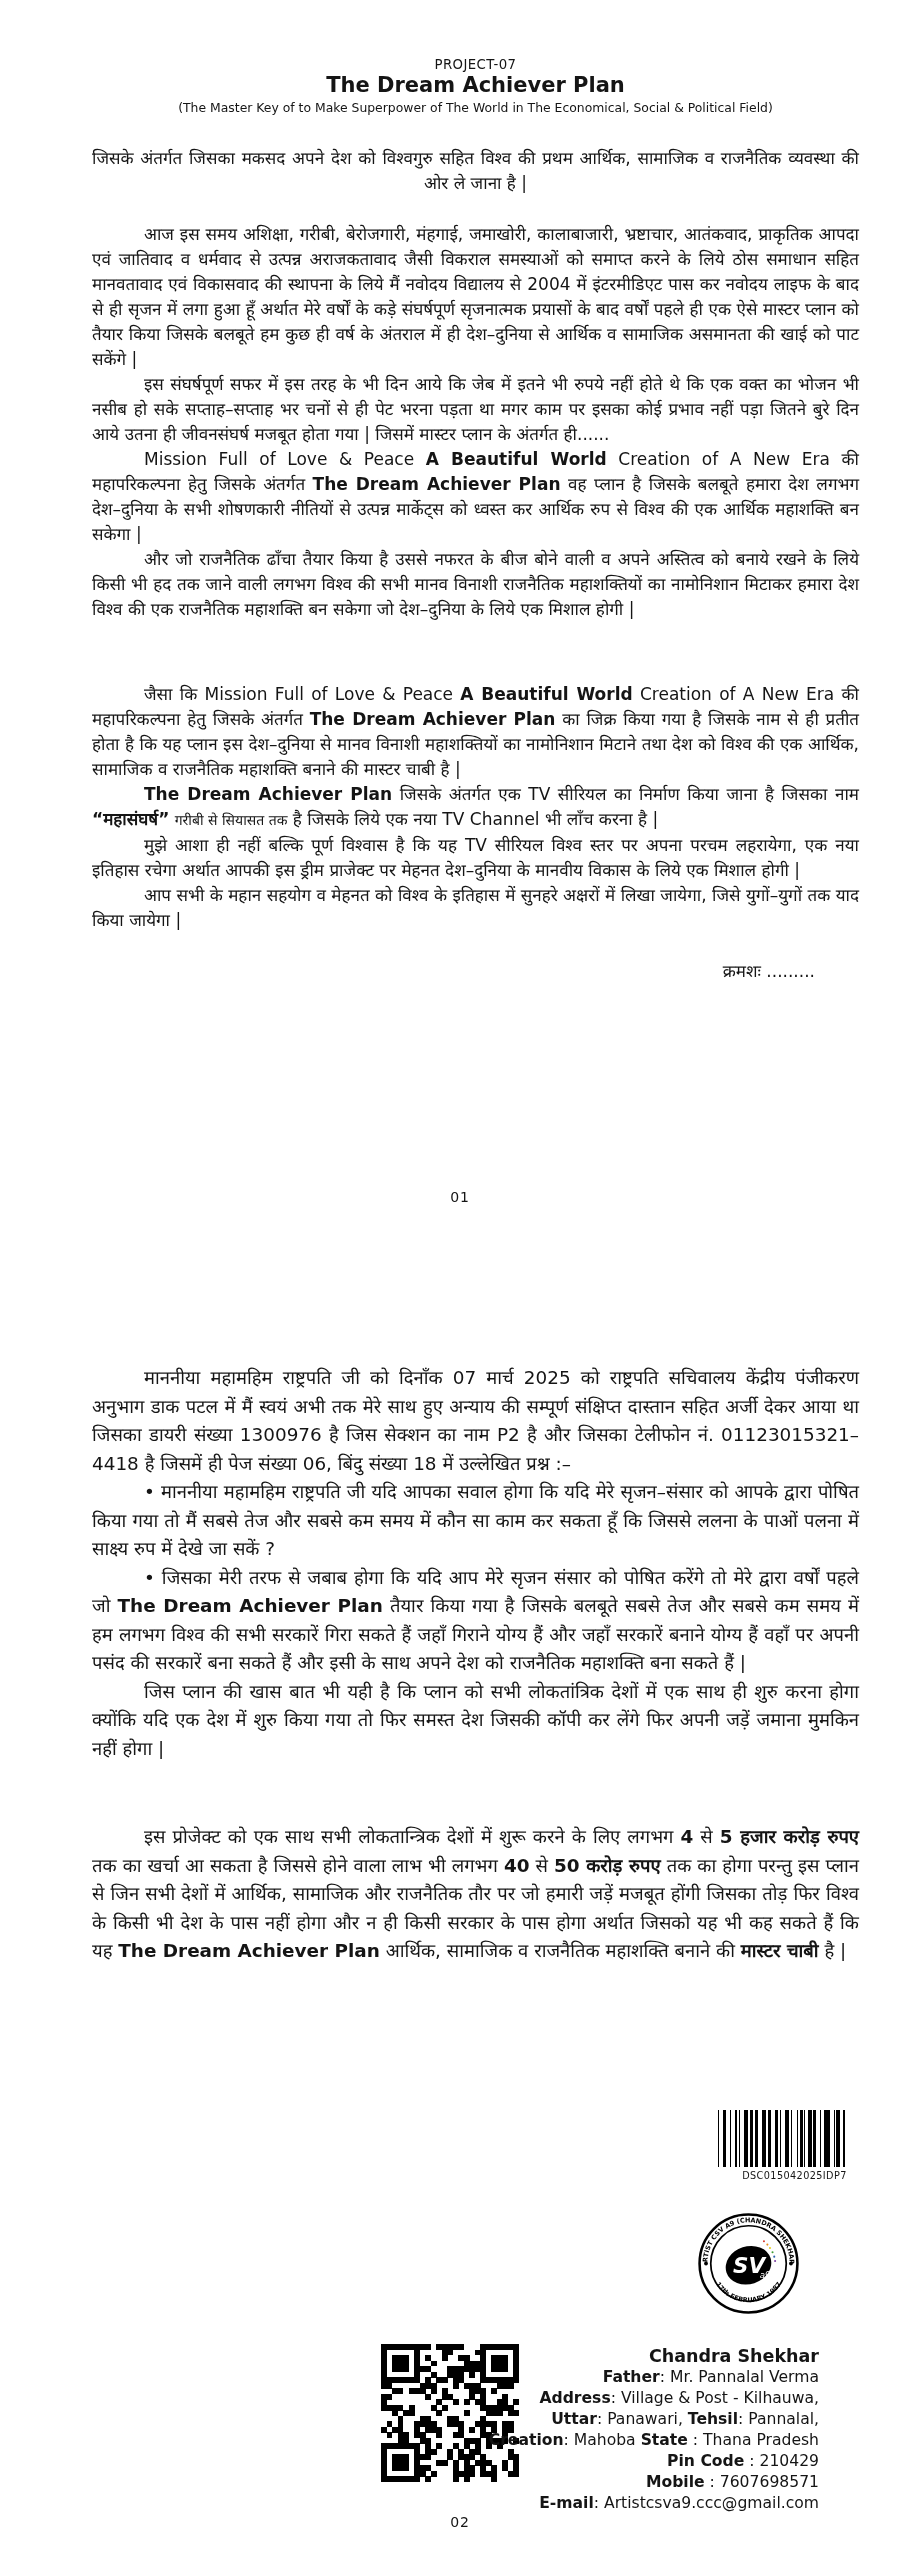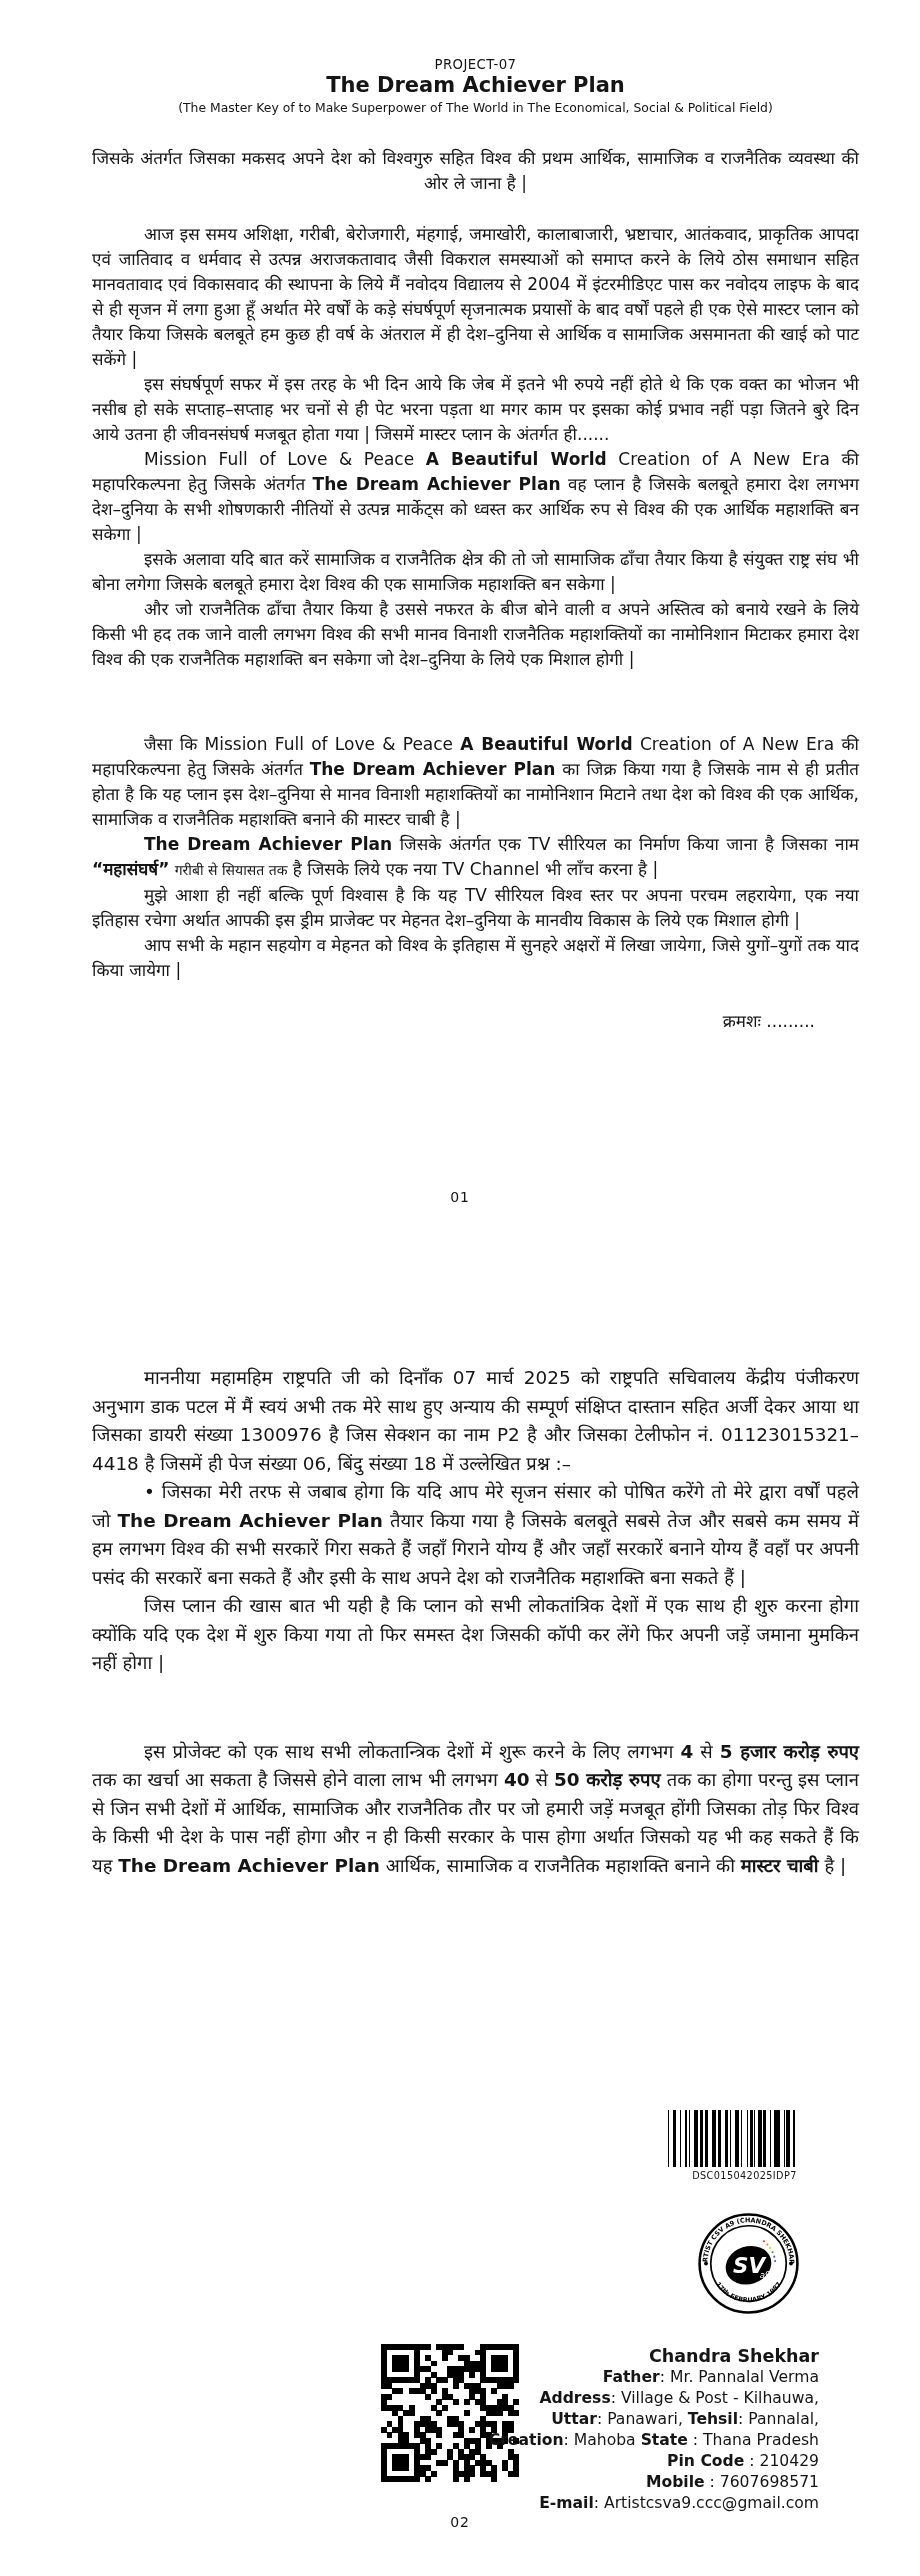--- a/index.html
+++ b/index.html
@@ -17,21 +17,21 @@
   .para.indent{text-indent:52px}
   .para.center-last{text-align:justify;text-align-last:center}
   .para.right{text-align:right;text-align-last:right;padding-right:44px}
   .para.g1{margin-top:26px}
   .para.g2{margin-top:60px}
   .b{font-weight:bold}
   .sm{font-size:14px}
   .pageno{font-size:14px;letter-spacing:0.9px;text-align:center}
   .pageno1{position:absolute;top:1189px;left:0;width:100%}
   .pageno2{position:absolute;top:2514px;left:0;width:100%}
-  .barcode{position:absolute;left:668px;top:2110px;width:153px}
+  .barcode{position:absolute;left:718px;top:2110px;width:153px}
   .barcode-bars{position:relative;width:127px;height:57px;overflow:hidden}
   .barcode-bars div{position:absolute;top:0;height:57px;background:#000}
   .barcode-caption{font-size:9.7px;text-align:center;margin-top:2.8px;letter-spacing:0.4px;white-space:nowrap}
   .stamp{position:absolute;left:697px;top:2212px;width:103px;height:103px}
   .qr{position:absolute;left:381px;top:2344px;width:140px;height:140px}
   .qr div{position:absolute;width:5.5px;height:5.5px;background:#000}
   .contact{position:absolute;top:2346px;right:101px;text-align:right;font-size:15.6px;line-height:21px}
   .contact-line.name{font-size:17.5px;font-weight:bold}
 </style>
 </head>
@@ -44,34 +44,34 @@
       <div class="proj">PROJECT-07</div>
       <div class="title">The Dream Achiever Plan</div>
       <div class="subtitle">(The Master Key of to Make Superpower of The World in The Economical, Social &amp; Political Field)</div>
     </div>
 
     <div class="body1">
         <p class="para center-last"><span>जिसके अंतर्गत जिसका मकसद अपने देश को विश्वगुरु सहित विश्व की प्रथम आर्थिक, सामाजिक व राजनैतिक व्यवस्था की ओर ले जाना है |</span></p>
         <p class="para indent g1"><span>आज इस समय अशिक्षा, गरीबी, बेरोजगारी, मंहगाई, जमाखोरी, कालाबाजारी, भ्रष्टाचार, आतंकवाद, प्राकृतिक आपदा एवं जातिवाद व धर्मवाद से उत्पन्न अराजकतावाद जैसी विकराल समस्याओं को समाप्त करने के लिये ठोस समाधान सहित मानवतावाद एवं विकासवाद की स्थापना के लिये मैं नवोदय विद्यालय से 2004 में इंटरमीडिएट पास कर नवोदय लाइफ के बाद से ही सृजन में लगा हुआ हूँ अर्थात मेरे वर्षों के कड़े संघर्षपूर्ण सृजनात्मक प्रयासों के बाद वर्षों पहले ही एक ऐसे मास्टर प्लान को तैयार किया जिसके बलबूते हम कुछ ही वर्ष के अंतराल में ही देश–दुनिया से आर्थिक व सामाजिक असमानता की खाई को पाट सकेंगे |</span></p>
         <p class="para indent"><span>इस संघर्षपूर्ण सफर में इस तरह के भी दिन आये कि जेब में इतने भी रुपये नहीं होते थे कि एक वक्त का भोजन भी नसीब हो सके सप्ताह–सप्ताह भर चनों से ही पेट भरना पड़ता था मगर काम पर इसका कोई प्रभाव नहीं पड़ा जितने बुरे दिन आये उतना ही जीवनसंघर्ष मजबूत होता गया | जिसमें मास्टर प्लान के अंतर्गत ही......</span></p>
         <p class="para indent"><span>Mission Full of Love &amp; Peace </span><span class="b">A Beautiful World</span><span> Creation of A New Era की महापरिकल्पना हेतु जिसके अंतर्गत </span><span class="b">The Dream Achiever Plan</span><span> वह प्लान है जिसके बलबूते हमारा देश लगभग देश–दुनिया के सभी शोषणकारी नीतियों से उत्पन्न मार्केट्स को ध्वस्त कर आर्थिक रुप से विश्व की एक आर्थिक महाशक्ति बन सकेगा |</span></p>
-        <p class="para indent"><span>इसके अलावा यदि बात करें सामाजिक व राजनैतिक क्षेत्र की तो जो सामाजिक ढाँचा तैयार किया है संयुक्त राष्ट्र संघ भी बोना लगेगा जिसके बलबूते हमारा देश विश्व की एक सामाजिक महाशक्ति बन सकेगा |</span></p>
         <p class="para indent"><span>और जो राजनैतिक ढाँचा तैयार किया है उससे नफरत के बीज बोने वाली व अपने अस्तित्व को बनाये रखने के लिये किसी भी हद तक जाने वाली लगभग विश्व की सभी मानव विनाशी राजनैतिक महाशक्तियों का नामोनिशान मिटाकर हमारा देश विश्व की एक राजनैतिक महाशक्ति बन सकेगा जो देश–दुनिया के लिये एक मिशाल होगी |</span></p>
         <p class="para indent g2"><span>जैसा कि Mission Full of Love &amp; Peace </span><span class="b">A Beautiful World</span><span> Creation of A New Era की महापरिकल्पना हेतु जिसके अंतर्गत </span><span class="b">The Dream Achiever Plan</span><span> का जिक्र किया गया है जिसके नाम से ही प्रतीत होता है कि यह प्लान इस देश–दुनिया से मानव विनाशी महाशक्तियों का नामोनिशान मिटाने तथा देश को विश्व की एक आर्थिक, सामाजिक व राजनैतिक महाशक्ति बनाने की मास्टर चाबी है |</span></p>
         <p class="para indent"><span class="b">The Dream Achiever Plan</span><span> जिसके अंतर्गत एक TV सीरियल का निर्माण किया जाना है जिसका नाम </span><span class="b">“महासंघर्ष”</span><span> </span><span class="sm">गरीबी से सियासत तक</span><span> है जिसके लिये एक नया TV Channel भी लाँच करना है |</span></p>
         <p class="para indent"><span>मुझे आशा ही नहीं बल्कि पूर्ण विश्वास है कि यह TV सीरियल विश्व स्तर पर अपना परचम लहरायेगा, एक नया इतिहास रचेगा अर्थात आपकी इस ड्रीम प्राजेक्ट पर मेहनत देश–दुनिया के मानवीय विकास के लिये एक मिशाल होगी |</span></p>
         <p class="para indent"><span>आप सभी के महान सहयोग व मेहनत को विश्व के इतिहास में सुनहरे अक्षरों में लिखा जायेगा, जिसे युगों–युगों तक याद किया जायेगा |</span></p>
         <p class="para right g1"><span>क्रमशः .........</span></p>
       </div>
   </div>
 
   <div class="pageno pageno1">01</div>
 
   <div class="body2">
       <p class="para indent"><span>माननीया महामहिम राष्ट्रपति जी को दिनाँक 07 मार्च 2025 को राष्ट्रपति सचिवालय केंद्रीय पंजीकरण अनुभाग डाक पटल में मैं स्वयं अभी तक मेरे साथ हुए अन्याय की सम्पूर्ण संक्षिप्त दास्तान सहित अर्जी देकर आया था जिसका डायरी संख्या 1300976 है जिस सेक्शन का नाम P2 है और जिसका टेलीफोन नं. 01123015321–4418 है जिसमें ही पेज संख्या 06, बिंदु संख्या 18 में उल्लेखित प्रश्न :–</span></p>
+      <p class="para indent"><span>• माननीया महामहिम राष्ट्रपति जी यदि आपका सवाल होगा कि यदि मेरे सृजन–संसार को आपके द्वारा पोषित किया गया तो मैं सबसे तेज और सबसे कम समय में कौन सा काम कर सकता हूँ कि जिससे ललना के पाओं पलना में साक्ष्य रुप में देखे जा सकें ?</span></p>
       <p class="para indent"><span>• जिसका मेरी तरफ से जबाब होगा कि यदि आप मेरे सृजन संसार को पोषित करेंगे तो मेरे द्वारा वर्षों पहले जो </span><span class="b">The Dream Achiever Plan</span><span> तैयार किया गया है जिसके बलबूते सबसे तेज और सबसे कम समय में हम लगभग विश्व की सभी सरकारें गिरा सकते हैं जहाँ गिराने योग्य हैं और जहाँ सरकारें बनाने योग्य हैं वहाँ पर अपनी पसंद की सरकारें बना सकते हैं और इसी के साथ अपने देश को राजनैतिक महाशक्ति बना सकते हैं |</span></p>
       <p class="para indent"><span>जिस प्लान की खास बात भी यही है कि प्लान को सभी लोकतांत्रिक देशों में एक साथ ही शुरु करना होगा क्योंकि यदि एक देश में शुरु किया गया तो फिर समस्त देश जिसकी कॉपी कर लेंगे फिर अपनी जड़ें जमाना मुमकिन नहीं होगा |</span></p>
       <p class="para indent g2"><span>इस प्रोजेक्ट को एक साथ सभी लोकतान्त्रिक देशों में शुरू करने के लिए लगभग </span><span class="b">4</span><span> से </span><span class="b">5 हजार करोड़ रुपए</span><span> तक का खर्चा आ सकता है जिससे होने वाला लाभ भी लगभग </span><span class="b">40</span><span> से </span><span class="b">50 करोड़ रुपए</span><span> तक का होगा परन्तु इस प्लान से जिन सभी देशों में आर्थिक, सामाजिक और राजनैतिक तौर पर जो हमारी जड़ें मजबूत होंगी जिसका तोड़ फिर विश्व के किसी भी देश के पास नहीं होगा और न ही किसी सरकार के पास होगा अर्थात जिसको यह भी कह सकते हैं कि यह </span><span class="b">The Dream Achiever Plan</span><span> आर्थिक, सामाजिक व राजनैतिक महाशक्ति बनाने की </span><span class="b">मास्टर चाबी</span><span> है |</span></p>
     </div>
 
   <div class="barcode">
     <div class="barcode-bars">
         <div style="left:0px;width:1.3px"></div>
         <div style="left:5.2px;width:2.6px"></div>
         <div style="left:11.6px;width:1.3px"></div>

